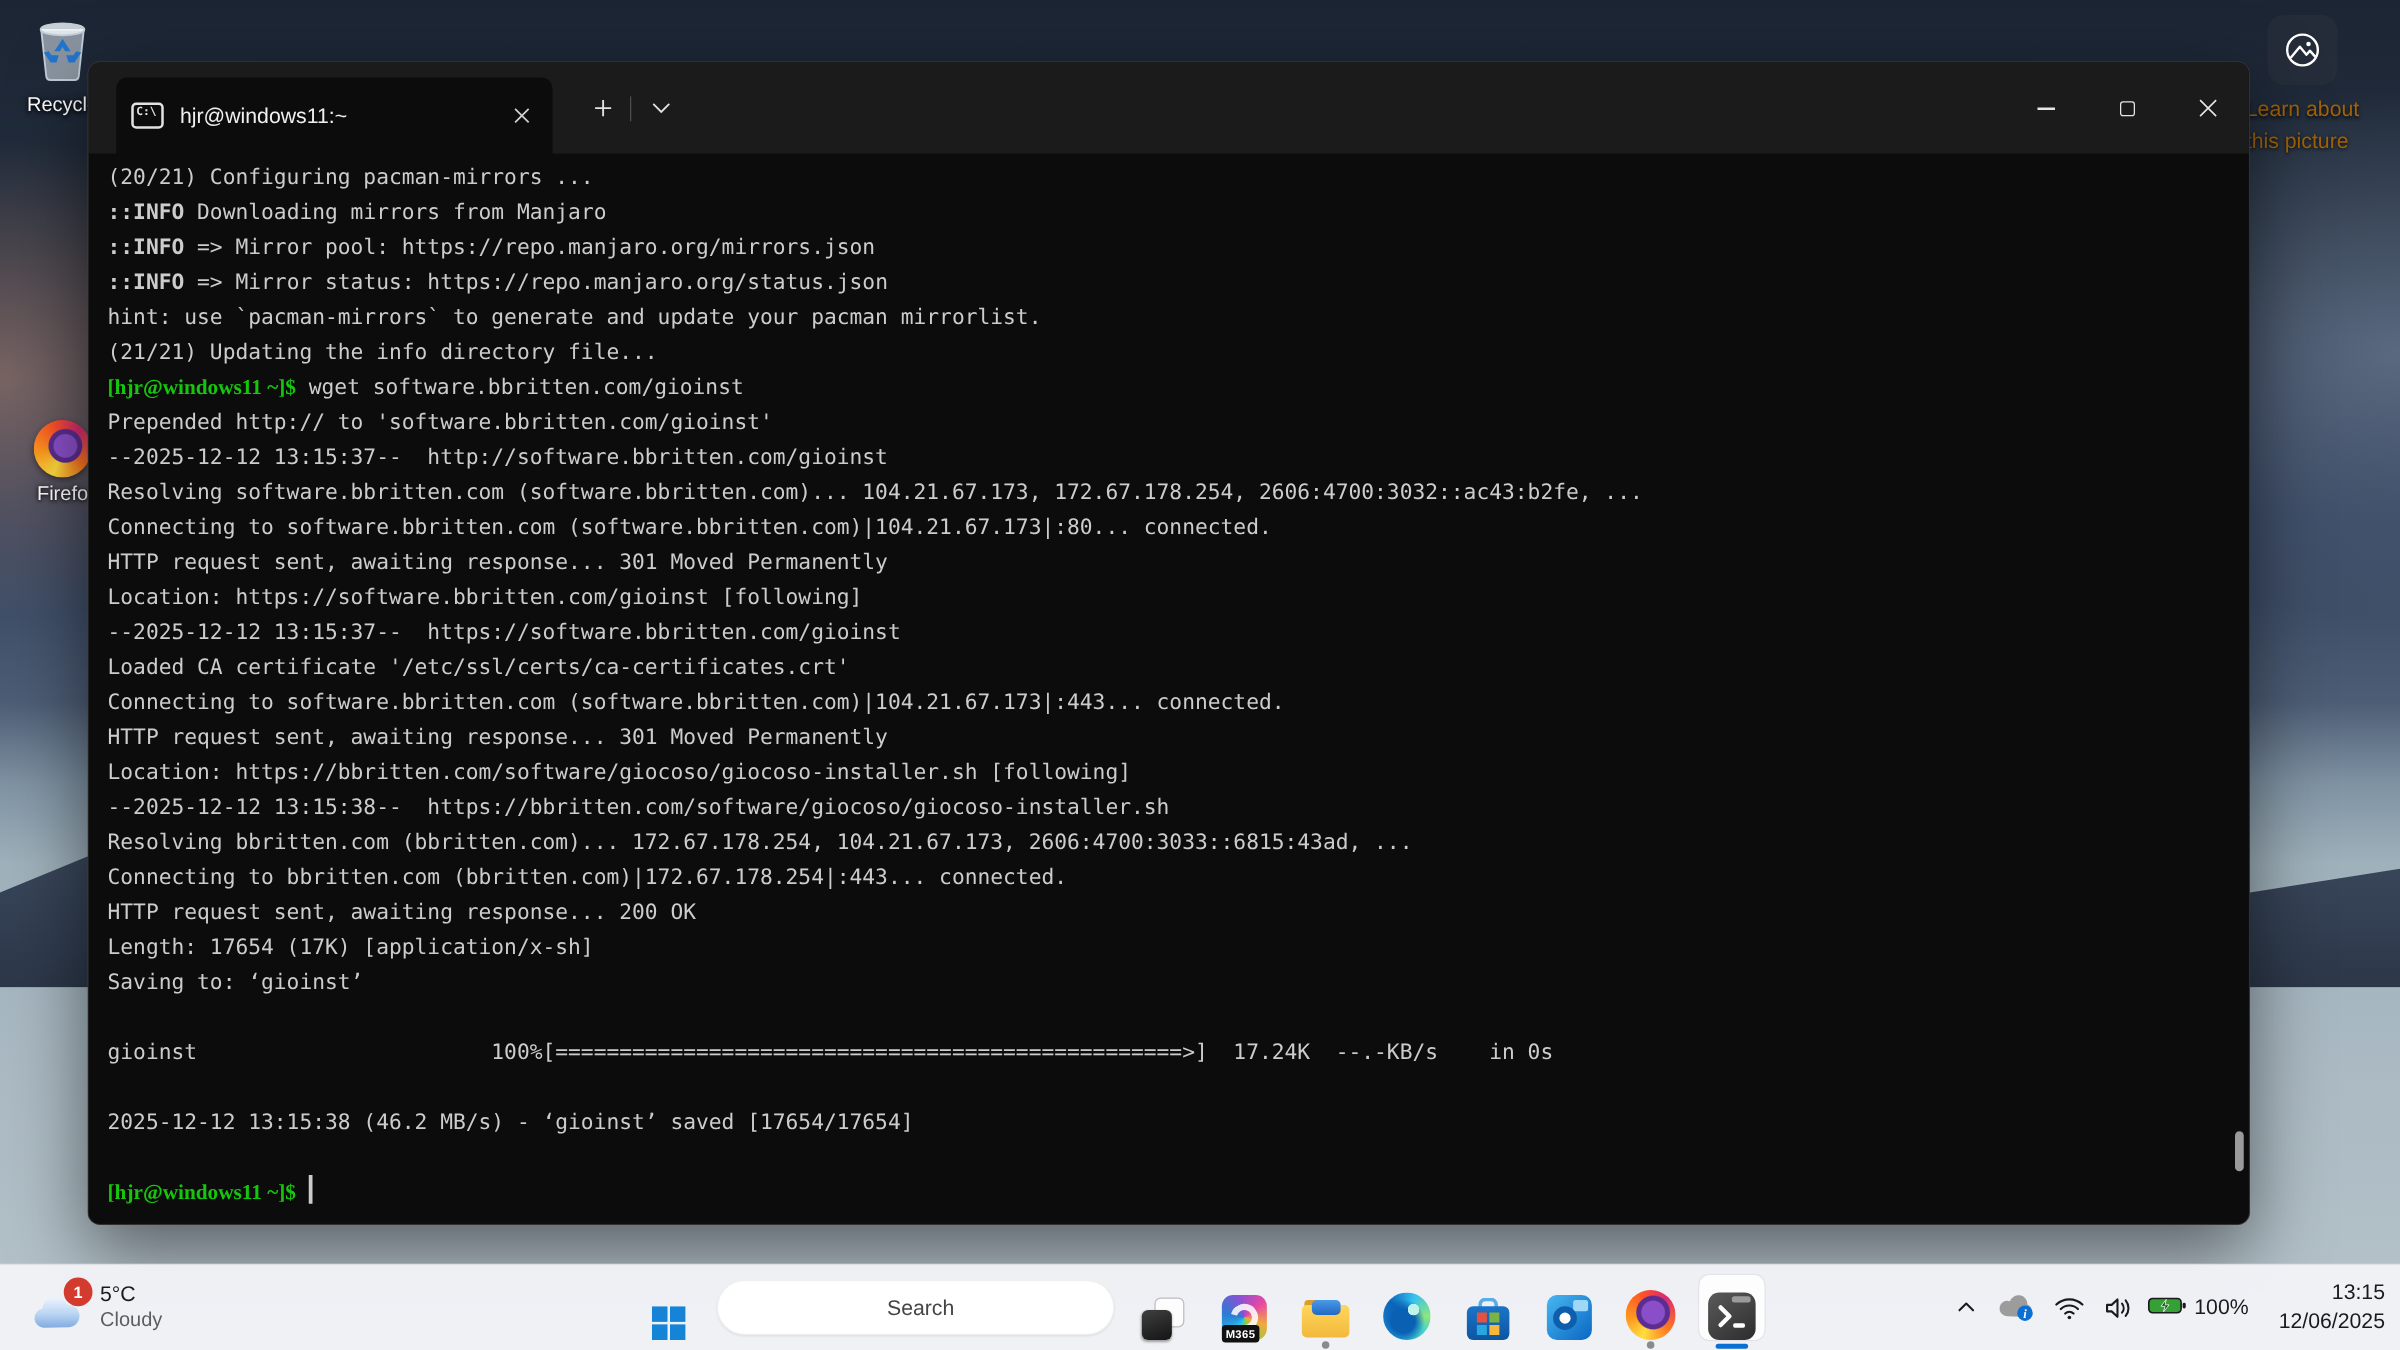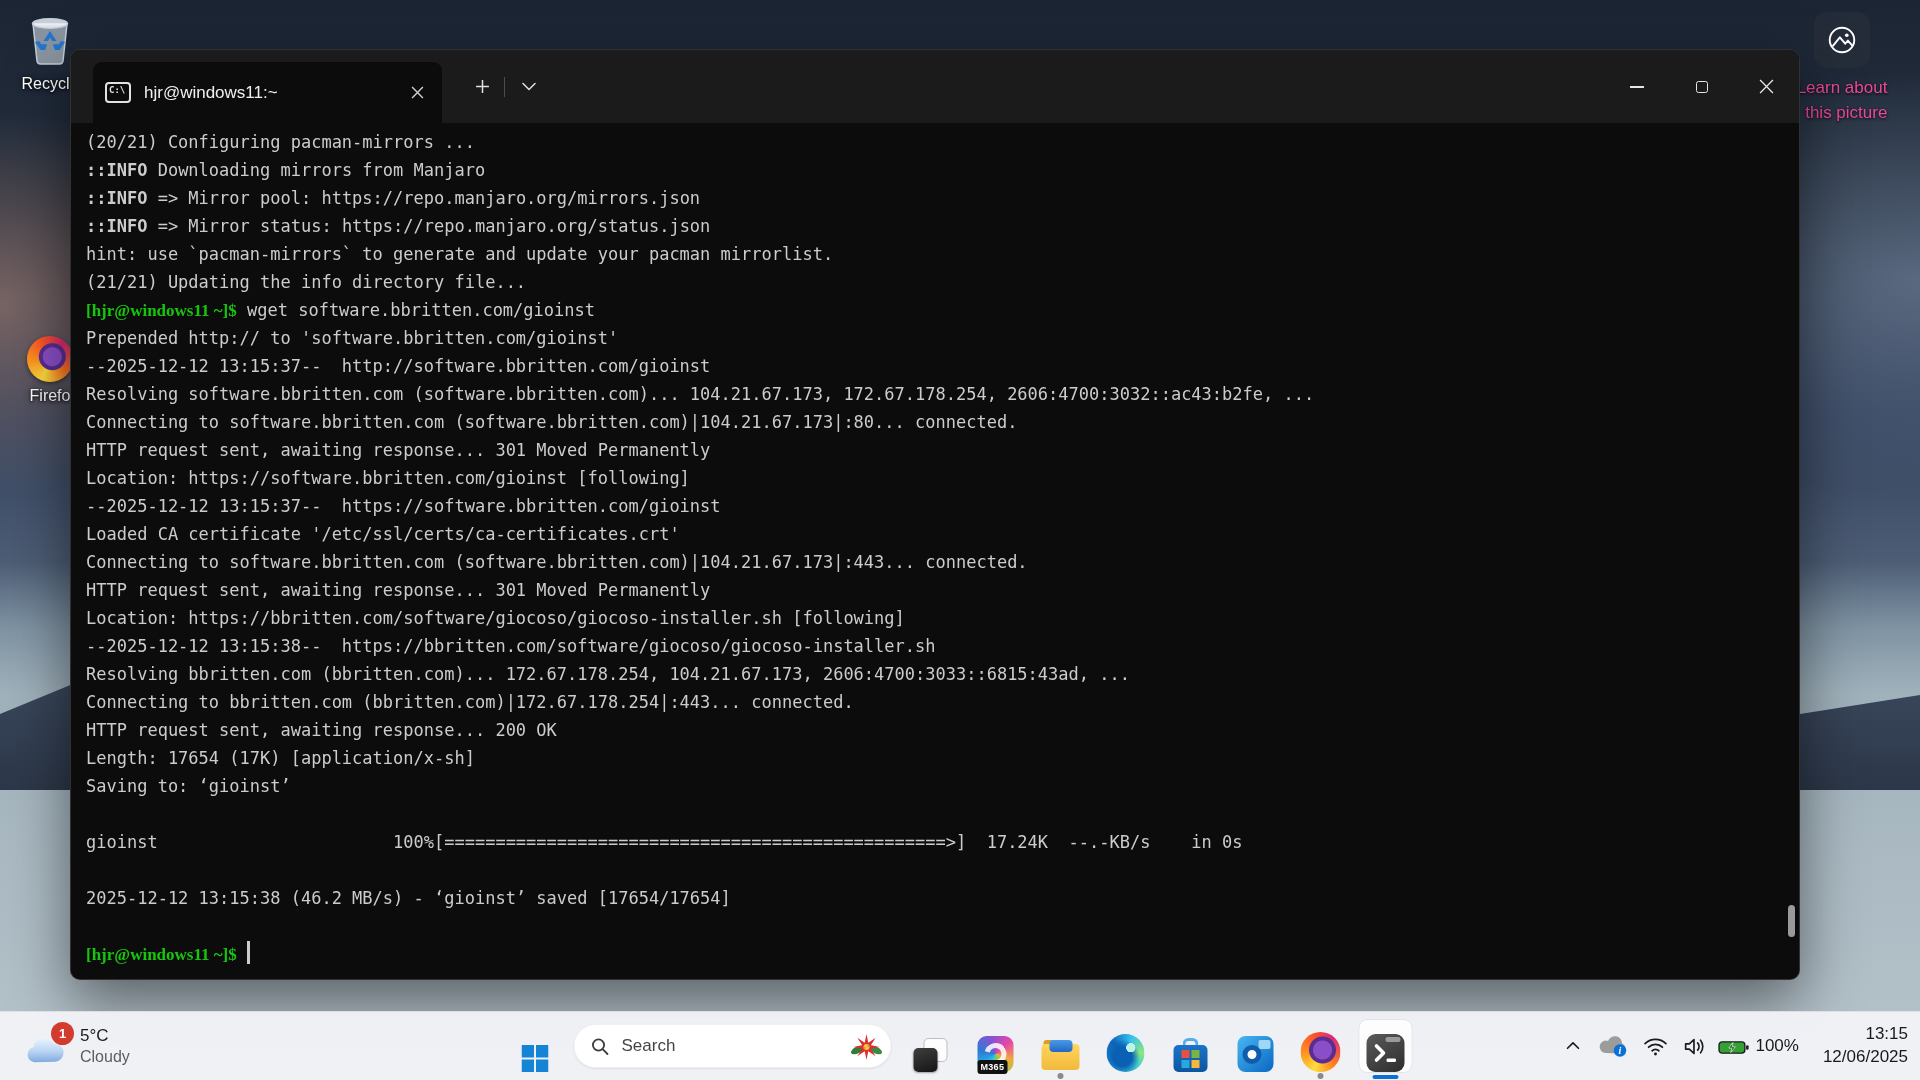--- a/index.html
+++ b/index.html
@@ -28,21 +28,21 @@
     width:46px; height:46px; border-radius:50%;
     background:
       radial-gradient(circle at 55% 45%, #8a4fc8 0 9px, #5b2d91 10px 13px, transparent 14px),
       conic-gradient(from 200deg, #ffdd3e, #ff9a1f 60deg, #ff5226 140deg, #d92a74 200deg, #ff7a1f 290deg, #ffdd3e);
     box-shadow:0 2px 5px rgba(0,0,0,0.45);
   }
 
   
   #spotlight { position:absolute; right:10px; top:12px; width:136px; display:flex; flex-direction:column; align-items:center; gap:8px; z-index:1; }
   .spot-icon { width:56px; height:56px; border-radius:13px; background:rgba(42,48,60,0.62); display:flex; align-items:center; justify-content:center; }
-  .spot-label { color:#ec4899; font-size:17px; line-height:1.45; text-align:right; text-shadow:0 1px 3px rgba(0,0,0,0.9); }
+  .spot-label { color:#a16207; font-size:17px; line-height:1.45; text-align:left; text-shadow:0 1px 3px rgba(0,0,0,0.9); }
 
   
   #terminal-window {
     position:absolute; left:70px; top:49px; width:1730px; height:931px; z-index:2;
     background:#0C0C0C; border-radius:10px; border:1px solid rgba(120,120,120,0.35);
     box-shadow:0 22px 60px rgba(0,0,0,0.5);
   }
   .titlebar { position:relative; height:73px; background:#1B1B1B; border-radius:9px 9px 0 0; }
   .term-tab {
     position:absolute; left:22px; top:12px; width:349px; height:61px; background:#0C0C0C;
@@ -84,21 +84,21 @@
   .weather-cond { font-size:16px; color:#5d5d5d; margin-top:2px; }
 
   .tb-center { position:absolute; left:50%; top:0; height:100%; transform:translateX(-50%);
     display:flex; align-items:center; gap:13px; }
   .tb-btn { position:relative; width:52px; height:52px; border-radius:8px; display:flex; align-items:flex-end; justify-content:center; }
   .tb-btn.active { background:rgba(255,255,255,0.85); box-shadow:0 0 0 1px rgba(0,0,0,0.05); }
   .run-dot { position:absolute; bottom:-7px; left:50%; transform:translateX(-50%); width:6px; height:6px; border-radius:3px; background:#8a8a8a; }
   .active-bar { position:absolute; bottom:-7px; left:50%; transform:translateX(-50%); width:26px; height:4px; border-radius:2px; background:#0b6fd3; }
 
   .search-pill { width:318px; height:44px; border-radius:22px; background:#ffffff; border:1px solid rgba(0,0,0,0.06);
-    display:flex; align-items:center; padding:0 8px 0 16px; gap:12px; box-shadow:0 1px 2px rgba(0,0,0,0.08); }
+    display:flex; align-items:center; padding:0 8px 0 16px; gap:12px; box-shadow:0 1px 2px rgba(0,0,0,0.08);flex-direction:column; }
   .search-label { font-size:17px; color:#454545; flex:1; }
 
   
   .icon-taskview { position:relative; width:34px; height:34px; }
   .icon-taskview .back { position:absolute; right:0; top:0; width:24px; height:24px; border-radius:5px; background:#fdfdfd; border:1px solid #bdbdbd; }
   .icon-taskview .front { position:absolute; left:0; bottom:0; width:24px; height:24px; border-radius:5px; background:linear-gradient(160deg,#3f3f3f,#141414); box-shadow:0 1px 2px rgba(0,0,0,0.35); }
 
   .icon-copilot { position:relative; width:36px; height:36px; border-radius:9px; overflow:visible;
     background:conic-gradient(from 210deg,#29c3f0,#2b7cd3 70deg,#8f4fd3 140deg,#e548a5 200deg,#f2a93b 260deg,#7ad34a 320deg,#29c3f0);
   }
@@ -128,21 +128,21 @@
   .icon-outlook { position:relative; width:36px; height:36px; border-radius:8px; background:linear-gradient(135deg,#48b7f2,#0a66c2); }
   .icon-outlook .o { position:absolute; left:5px; top:9px; width:19px; height:19px; border-radius:50%; background:#fff; border:5px solid #0f5ead; }
   .icon-outlook .flap { position:absolute; right:3px; top:4px; width:12px; height:9px; background:#9fd8f7; border-radius:2px; }
 
   .icon-terminal-app { position:relative; width:38px; height:38px; border-radius:9px; background:linear-gradient(145deg,#5a5a5a,#2d2d2d); }
   .icon-terminal-app .hdr { position:absolute; right:4px; top:3px; width:15px; height:5px; background:#9a9a9a; border-radius:2px; }
 
   
   .tray { position:absolute; right:12px; top:0; height:100%; display:flex; align-items:center; }
   .tray-btn { height:40px; display:flex; align-items:center; justify-content:center; padding:0 7px; border-radius:6px; }
-  .battery-group { display:flex; align-items:flex-end; gap:6px; margin-left:4px; }
+  .battery-group { display:flex; align-items:flex-start; gap:6px; margin-left:4px; }
   .battery-text { font-size:17px; color:#1a1a1a; }
   .clock { margin-left:24px; text-align:right; font-size:17px; color:#1a1a1a; line-height:1.35; }
 
   
   .cloud-svg { position:absolute; left:0; bottom:0; }
 </style>
 </head>
 <body>
 
 <div class="desktop-icon" id="recycle-bin">

